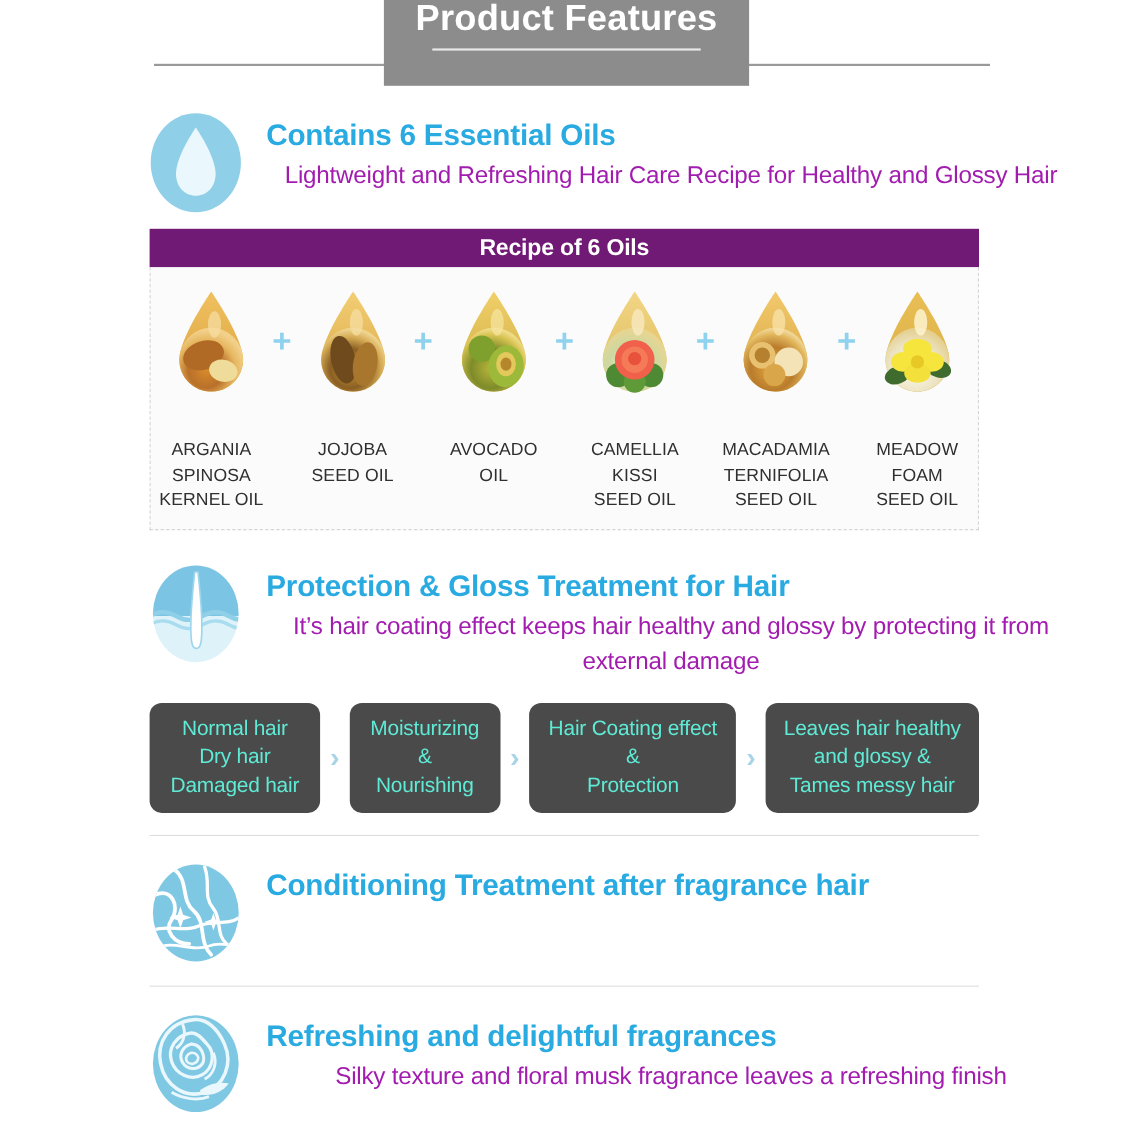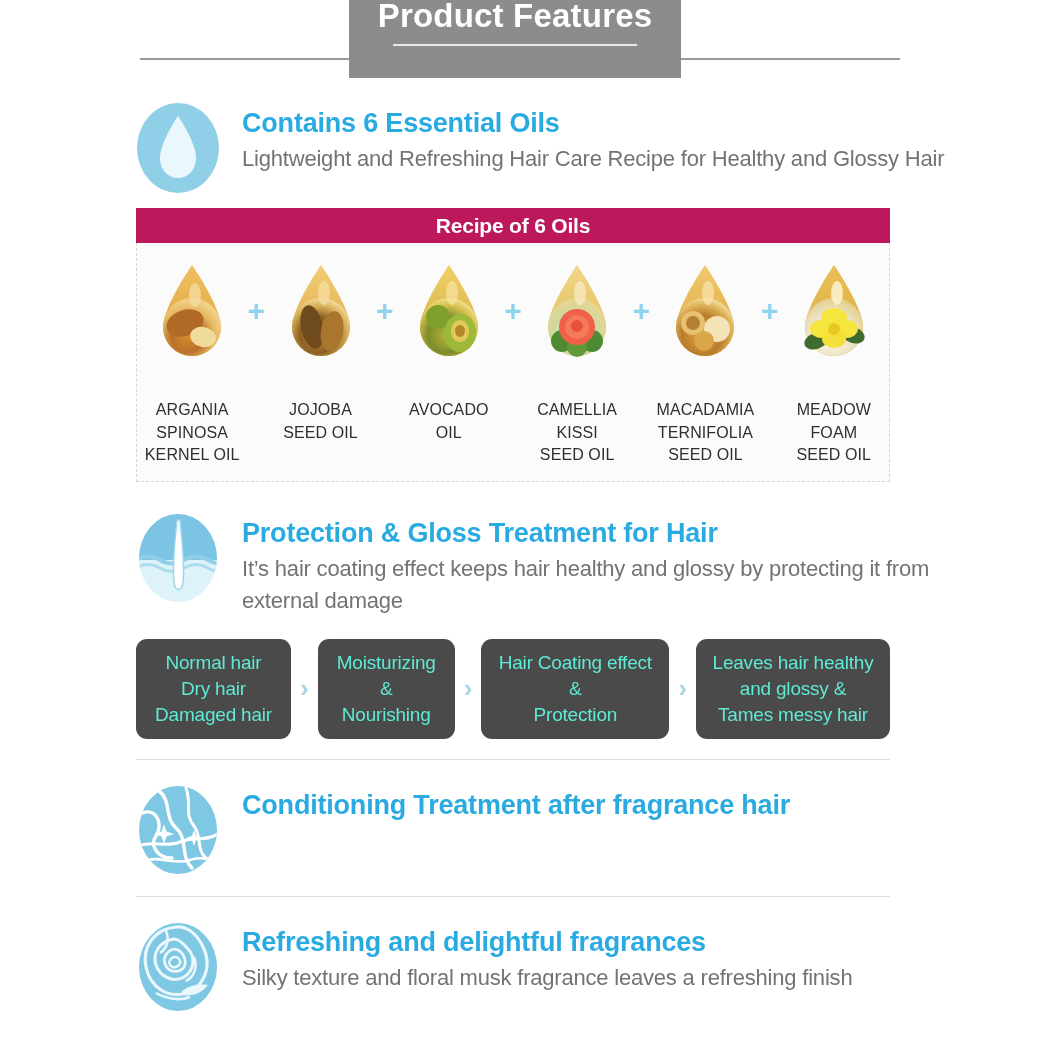--- a/index.html
+++ b/index.html
@@ -70,36 +70,37 @@
   .feature-text{ flex:1 1 auto; padding-top:4px; }
   .feature-heading{
     color:#29abe2;
     font-size:27px;
     font-weight:bold;
     line-height:34px;
     letter-spacing:-0.2px;
     white-space:nowrap;
   }
   .feature-body{
-    color:#737373;
+    color:#a21caf;
     font-size:22px;
     line-height:32px;
     letter-spacing:-0.2px;
     margin-top:3px;
+    text-align:center;
   }
 
   
   .icon-svg{ display:block; width:84px; height:92px; }
 
   
   .recipe{
     margin:14px 150px 0 136px;
   }
   .recipe-bar{
-    background:#be185d;
+    background:#701a75;
     height:35px;
     display:flex;
     align-items:center;
     justify-content:center;
   }
   .recipe-bar-title{
     color:#ffffff;
     font-size:21px;
     font-weight:bold;
     letter-spacing:-0.2px;

